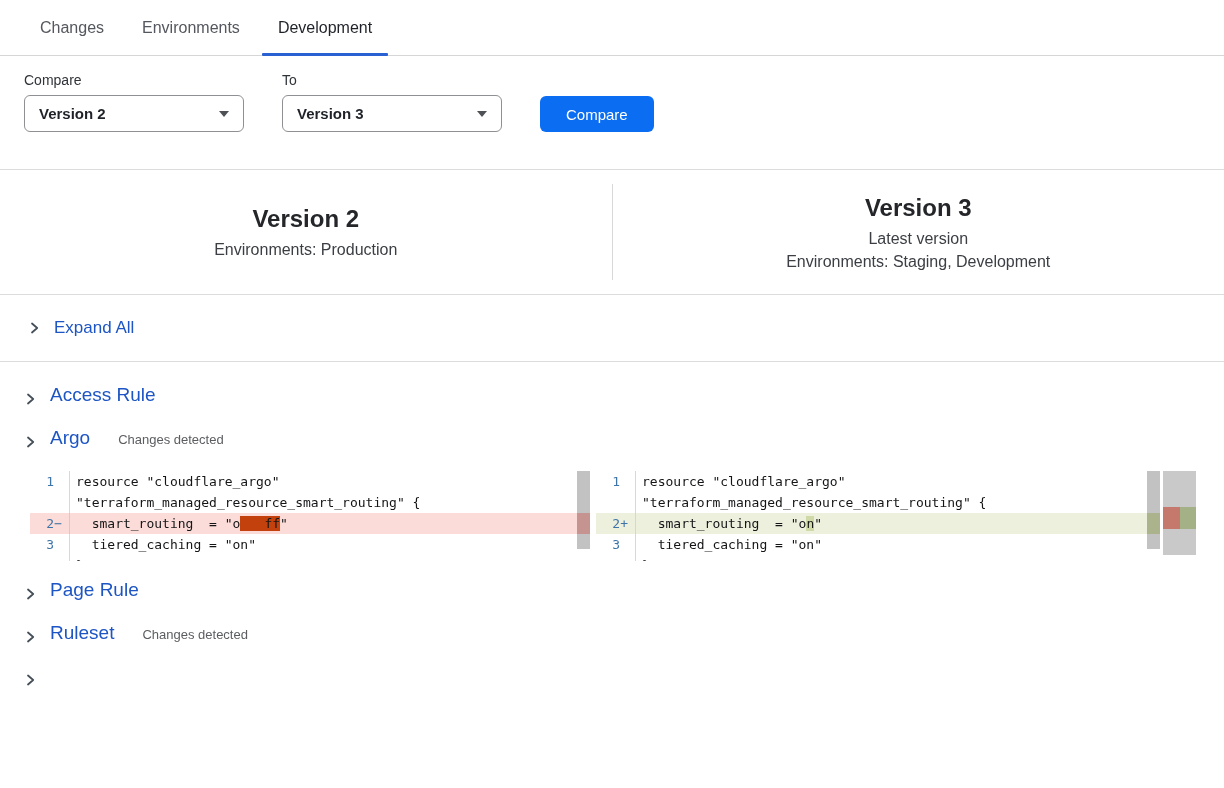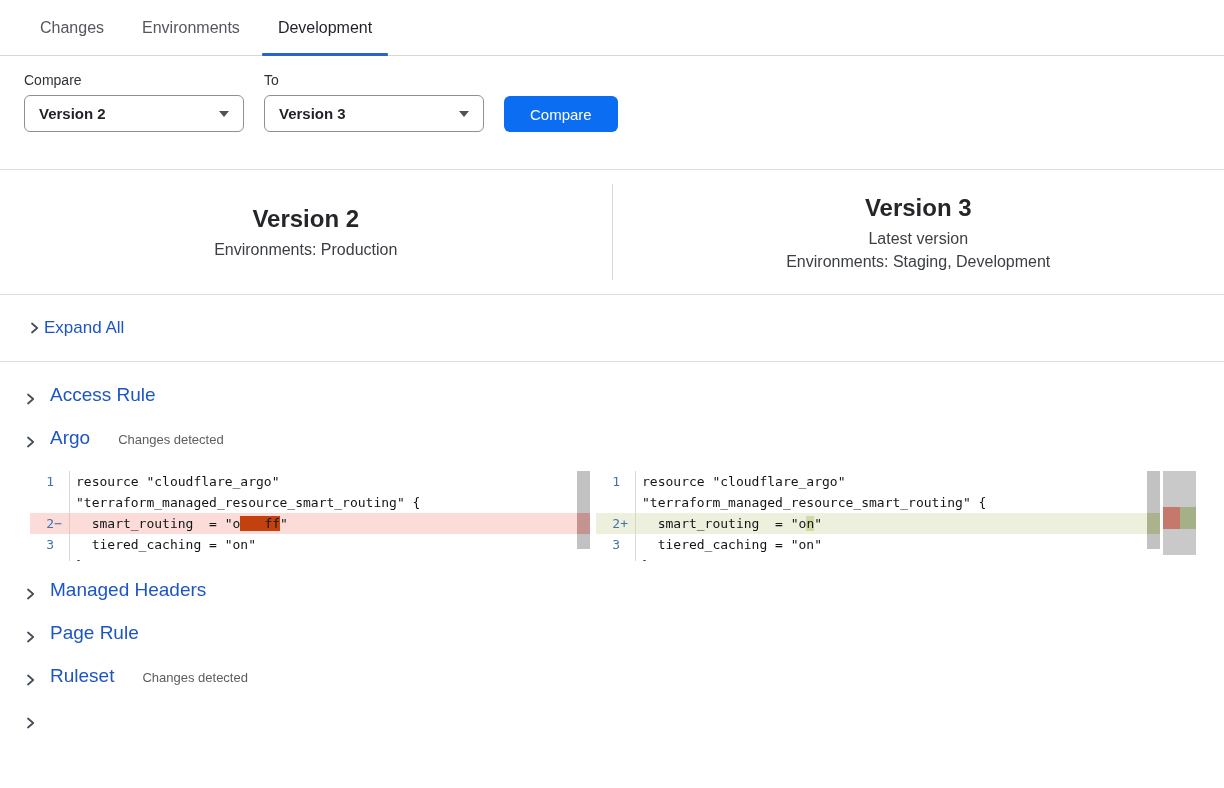--- a/index.html
+++ b/index.html
@@ -9,21 +9,21 @@
   
   .tabs-bar { height:56px; display:flex; align-items:center; gap:38px;
               padding-left:40px; border-bottom:1px solid #d6d6d6; }
   .tab { font-size:16px; color:#54575d; cursor:pointer; position:relative;
          height:100%; display:flex; align-items:center; }
   .tab.active { color:#1f2228; font-weight:500; }
   .tab.active::after { content:""; position:absolute; left:-16px; right:-16px;
          bottom:-1px; height:3px; background:#2a61d2; border-radius:1px; }
 
   
-  .controls { display:flex; align-items:flex-end; gap:20px; margin:16px 24px 0 24px; }
+  .controls { display:flex; align-items:flex-end; gap:38px; margin:16px 24px 0 24px; }
   .field { display:flex; flex-direction:column; }
   .field-label { font-size:14px; color:#303338; margin-bottom:7px; }
   .select { width:220px; height:37px; border:1px solid #8f9094; border-radius:6px;
             background:#fff; display:flex; align-items:center; justify-content:space-between;
             padding:0 14px; cursor:pointer; }
   .select-value { font-size:15px; font-weight:700; color:#1f2228; }
   .caret { width:0; height:0; border-left:5px solid transparent; border-right:5px solid transparent;
            border-top:6px solid #4e5156; }
   .btn-primary { height:36px; padding:0 26px; background:#0b6df2; color:#fff;
                  font-size:15px; border:none; border-radius:6px; cursor:pointer; }
@@ -31,21 +31,21 @@
   
   .versions-header { margin-top:37px; border-top:1px solid #dcdcdc; border-bottom:1px solid #dcdcdc;
                      min-height:126px; display:flex; align-items:center; }
   .vh-col { flex:1; display:flex; flex-direction:column; align-items:center;
             justify-content:center; text-align:center; }
   .vh-divider { width:1px; height:96px; background:#d8d8d8; }
   .vh-title { font-size:24px; font-weight:600; color:#242629; }
   .vh-sub { font-size:16px; color:#3b3e43; margin-top:8px; }
 
   
-  .expand-row { height:67px; display:flex; align-items:center; gap:4px;
+  .expand-row { height:67px; display:flex; align-items:center; gap:14px;
                 padding-left:28px; border-bottom:1px solid #dcdcdc; }
   .link { color:#1d55c4; cursor:pointer; }
   .expand-label { font-size:17px; }
 
   
   .sections { margin-top:22px; }
   .section-row { display:flex; align-items:baseline; gap:14px; padding-left:24px;
                  height:30px; margin-bottom:13px; }
   .section-row .chev { align-self:center; }
   .section-label { font-size:19px; }
@@ -203,28 +203,20 @@
     </div>
 
     <div class="ruler">
       <div class="ruler-mark">
         <span class="half-red"></span>
         <span class="half-green"></span>
       </div>
     </div>
   </div>
 
-  <div class="section-row">
-    <span class="chev">
-      <svg width="12" height="12" viewBox="0 0 12 12">
-          <polyline points="4,1.5 9.2,6 4,10.5" fill="none" stroke="#454f59" stroke-width="1.8" stroke-linecap="round" stroke-linejoin="round"></polyline>
-        </svg>
-    </span>
-    <span class="link section-label">Managed Headers</span>
-  </div>
 
   <div class="section-row">
     <span class="chev">
       <svg width="12" height="12" viewBox="0 0 12 12">
           <polyline points="4,1.5 9.2,6 4,10.5" fill="none" stroke="#454f59" stroke-width="1.8" stroke-linecap="round" stroke-linejoin="round"></polyline>
         </svg>
     </span>
     <span class="link section-label">Page Rule</span>
   </div>
 

